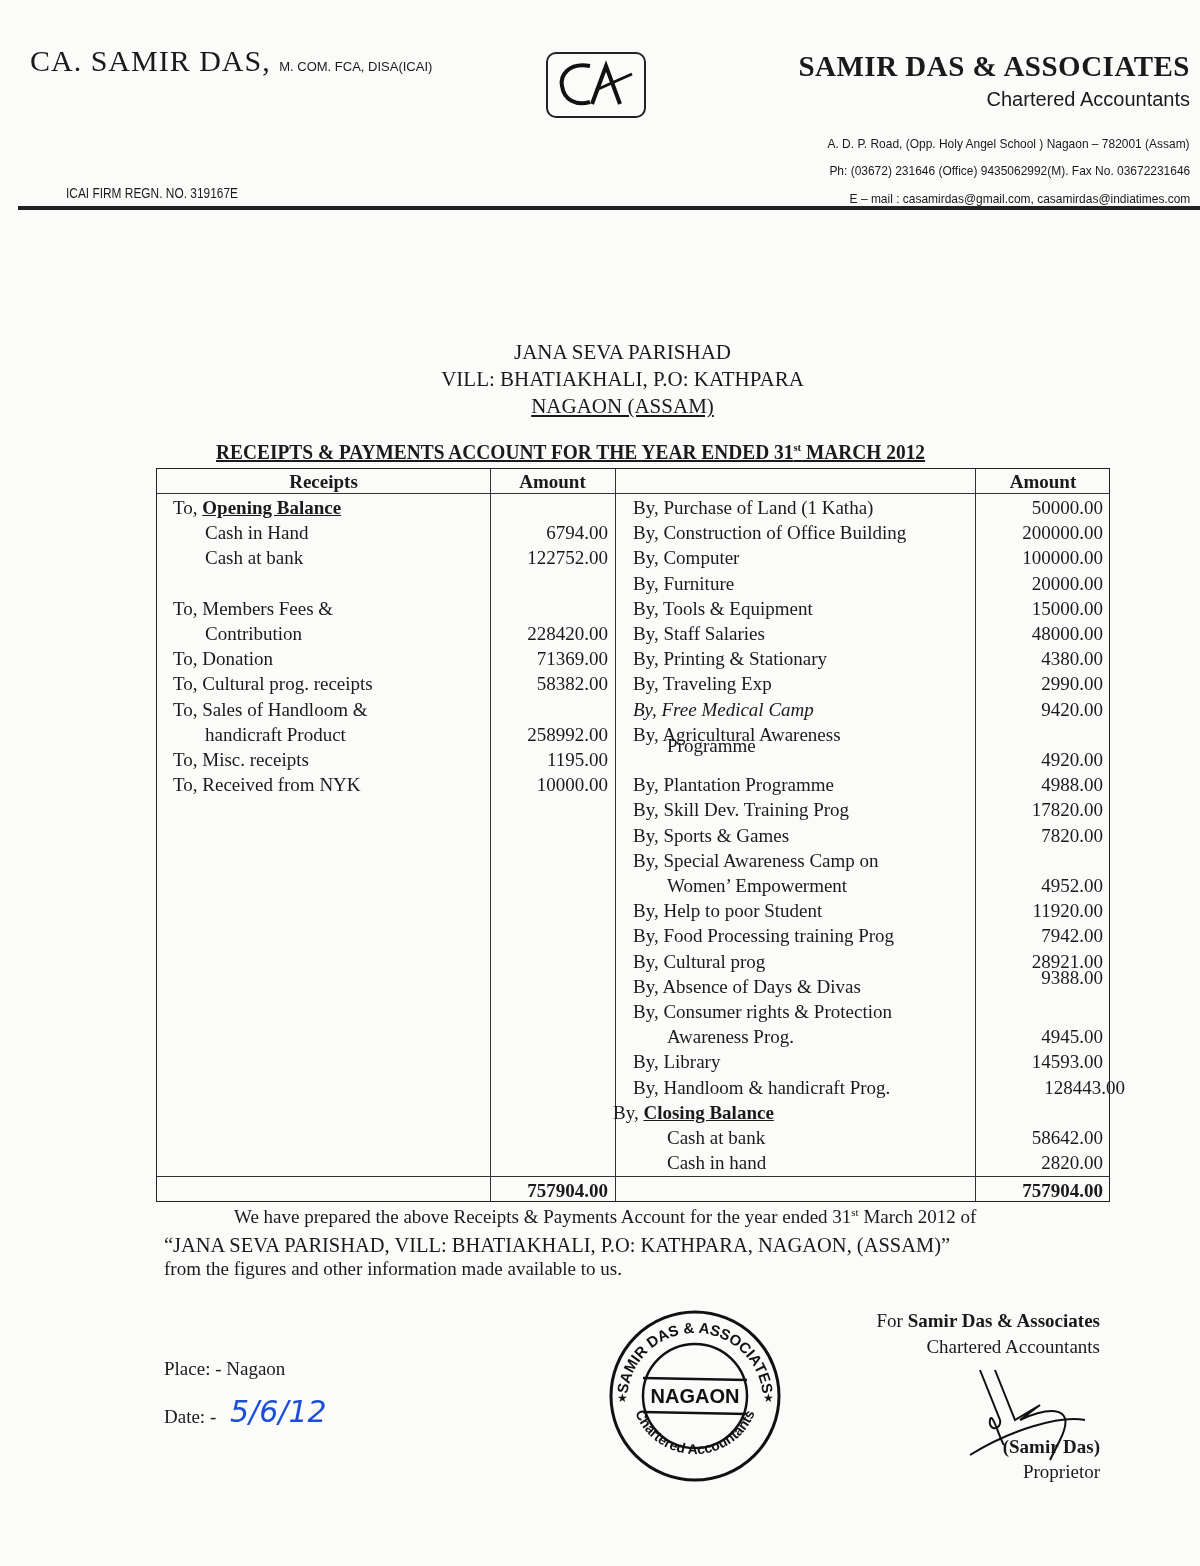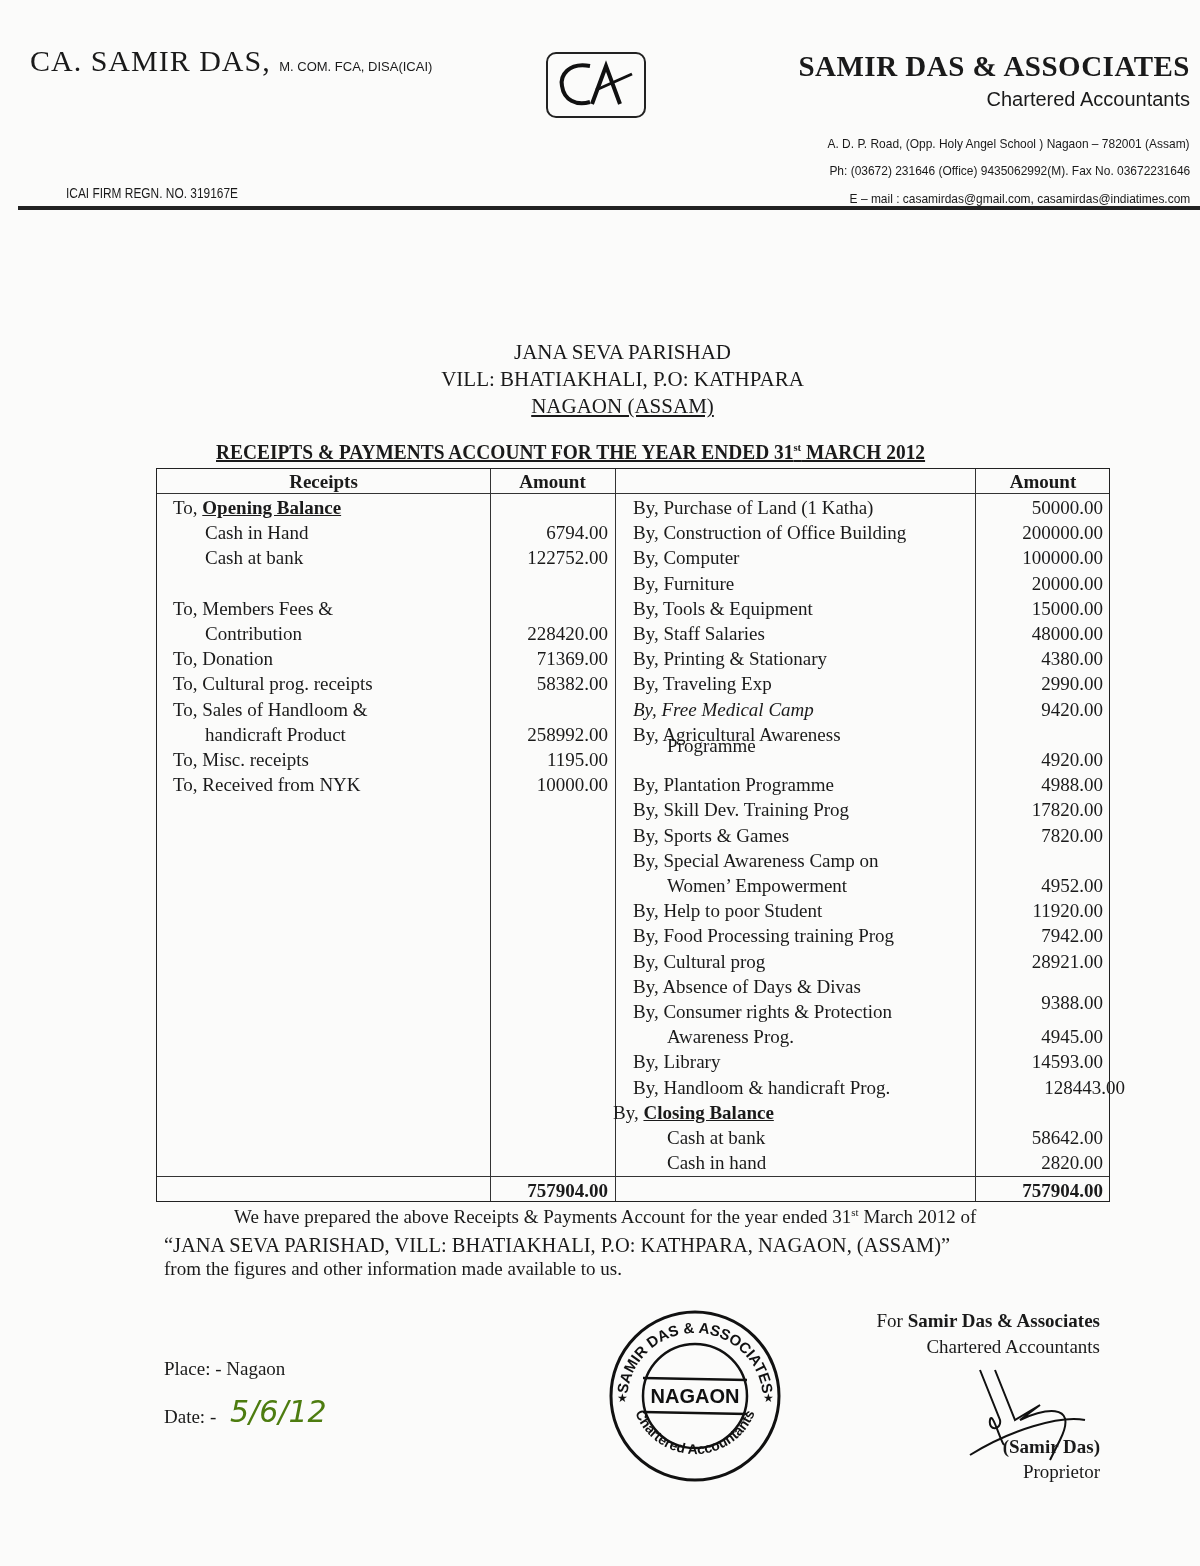--- a/index.html
+++ b/index.html
@@ -138,21 +138,21 @@
       <div class="cell num" style="left: 818px; width: 128px; top: 378.8px;"></div>
       <div class="cell" style="left: 510px; top: 404px;">Women’ Empowerment</div>
       <div class="cell num" style="left: 818px; width: 128px; top: 404px;">4952.00</div>
       <div class="cell" style="left: 476px; top: 429.2px;">By, Help to poor Student</div>
       <div class="cell num" style="left: 818px; width: 128px; top: 429.2px;">11920.00</div>
       <div class="cell" style="left: 476px; top: 454.4px;">By, Food Processing training Prog</div>
       <div class="cell num" style="left: 818px; width: 128px; top: 454.4px;">7942.00</div>
       <div class="cell" style="left: 476px; top: 479.6px;">By, Cultural prog</div>
       <div class="cell num" style="left: 818px; width: 128px; top: 479.6px;">28921.00</div>
       <div class="cell" style="left: 476px; top: 504.8px;">By, Absence of Days &amp; Divas</div>
-      <div class="cell num" style="left: 818px; width: 128px; top: 521px; text-align: right;">9388.00</div>
+      <div class="cell num" style="left: 818px; width: 128px; top: 496px; text-align: right;">9388.00</div>
       <div class="cell" style="left: 476px; top: 530px;">By, Consumer rights &amp; Protection</div>
       <div class="cell num" style="left: 818px; width: 128px; top: 530px;"></div>
       <div class="cell" style="left: 510px; top: 555.2px;">Awareness  Prog.</div>
       <div class="cell num" style="left: 818px; width: 128px; top: 555.2px;">4945.00</div>
       <div class="cell" style="left: 476px; top: 580.4px;">By, Library</div>
       <div class="cell num" style="left: 818px; width: 128px; top: 580.4px;">14593.00</div>
       <div class="cell" style="left: 476px; top: 605.6px;">By, Handloom &amp; handicraft Prog.</div>
       <div class="cell num" style="left: 818px; width: 128px; top: 605.6px; padding-left: 22px;">128443.00</div>
       <div class="cell" style="left: 456px; top: 630.8px;"><span>By,</span> <span class="ul">Closing Balance</span></div>
       <div class="cell num" style="left: 818px; width: 128px; top: 630.8px;"></div>
@@ -167,21 +167,21 @@
 </div>
 
 <div class="abs para" style="left:234px;top:1206px">
   <span>We have prepared the above Receipts &amp; Payments Account for the year ended 31</span><sup>st</sup><span> March 2012 of</span>
 </div>
 <div class="abs para" style="top:1232px;font-size:22px;transform:scaleX(0.93);transform-origin:left">“JANA SEVA PARISHAD, VILL: BHATIAKHALI, P.O: KATHPARA, NAGAON, (ASSAM)”</div>
 <div class="abs para" style="top:1258px">from the figures and other information made available to us.</div>
 
 <div class="abs para" style="top:1358px">Place: - Nagaon</div>
 <div class="abs para" style="top:1406px">Date: -</div>
-<div class="abs" style="left:230px;top:1394px;font-family:'DejaVu Sans',sans-serif;font-size:30px;font-style:italic;color:#4d7c0f">5/6/12</div>
+<div class="abs" style="left:230px;top:1394px;font-family:'DejaVu Sans',sans-serif;font-size:30px;font-style:italic;color:#1d4ed8">5/6/12</div>
 
 <div class="abs stamp">
   <svg width="180" height="180" viewBox="0 0 180 180">
     <defs>
       <path id="arcTop" d="M22 95 A68 68 0 0 1 158 95"></path>
       <path id="arcBot" d="M28 100 A64 64 0 0 0 152 100"></path>
     </defs>
     <circle cx="90" cy="90" r="84" fill="none" stroke="#111" stroke-width="3"></circle>
     <circle cx="90" cy="90" r="52" fill="none" stroke="#111" stroke-width="2.5"></circle>
     <line x1="38" y1="72" x2="142" y2="74" stroke="#111" stroke-width="2.5"></line>

